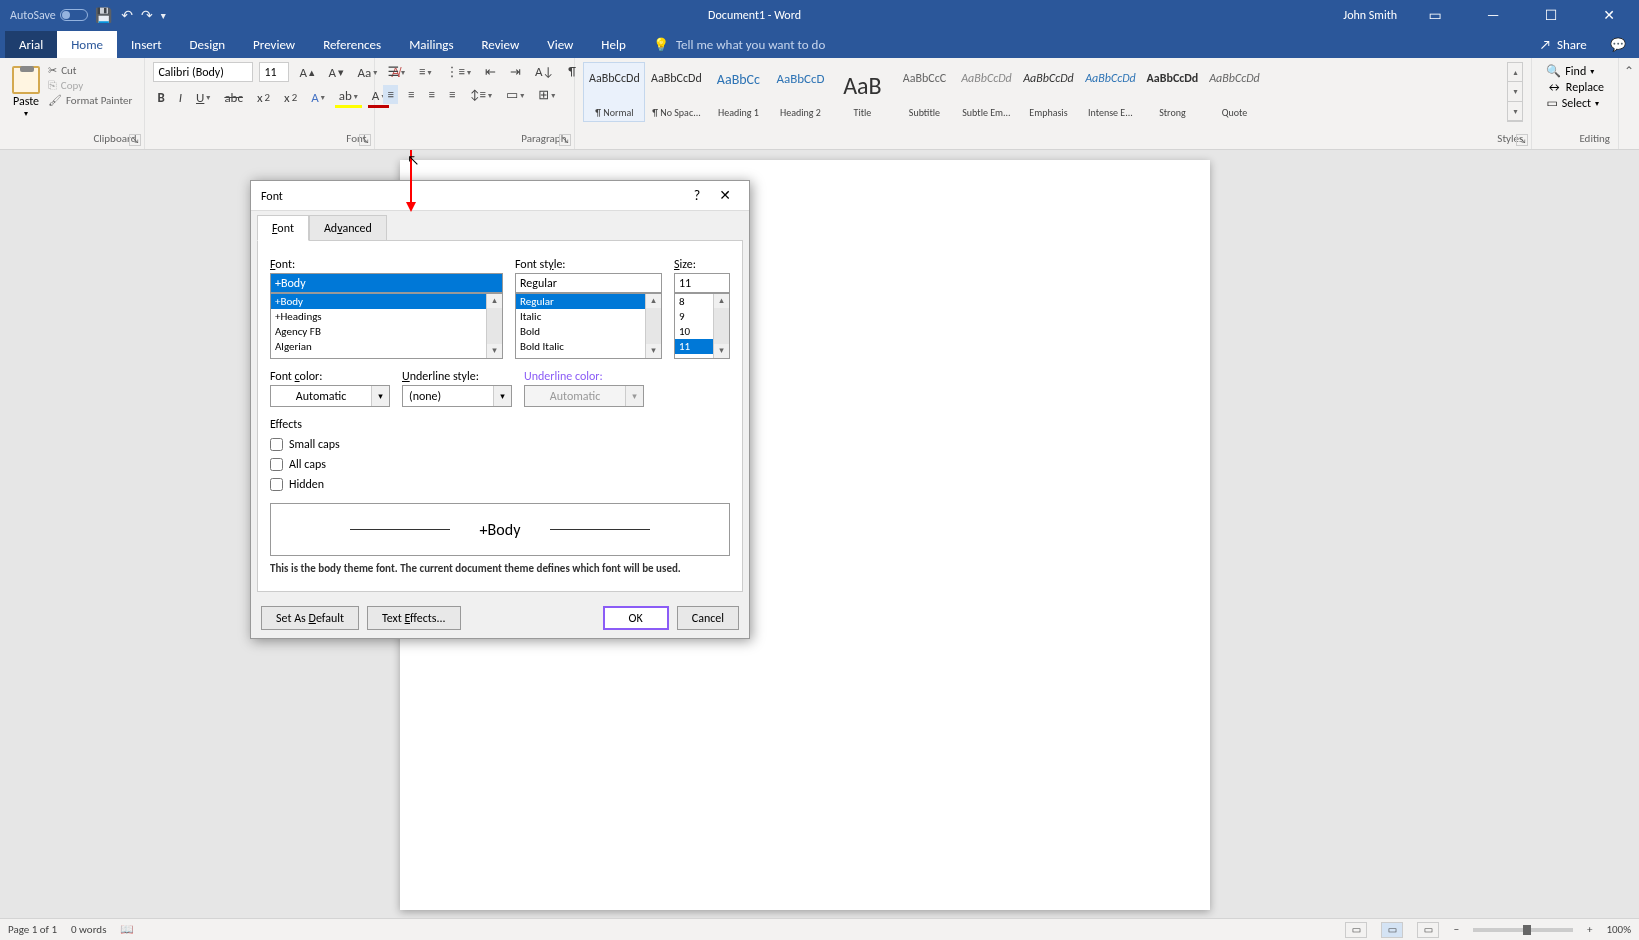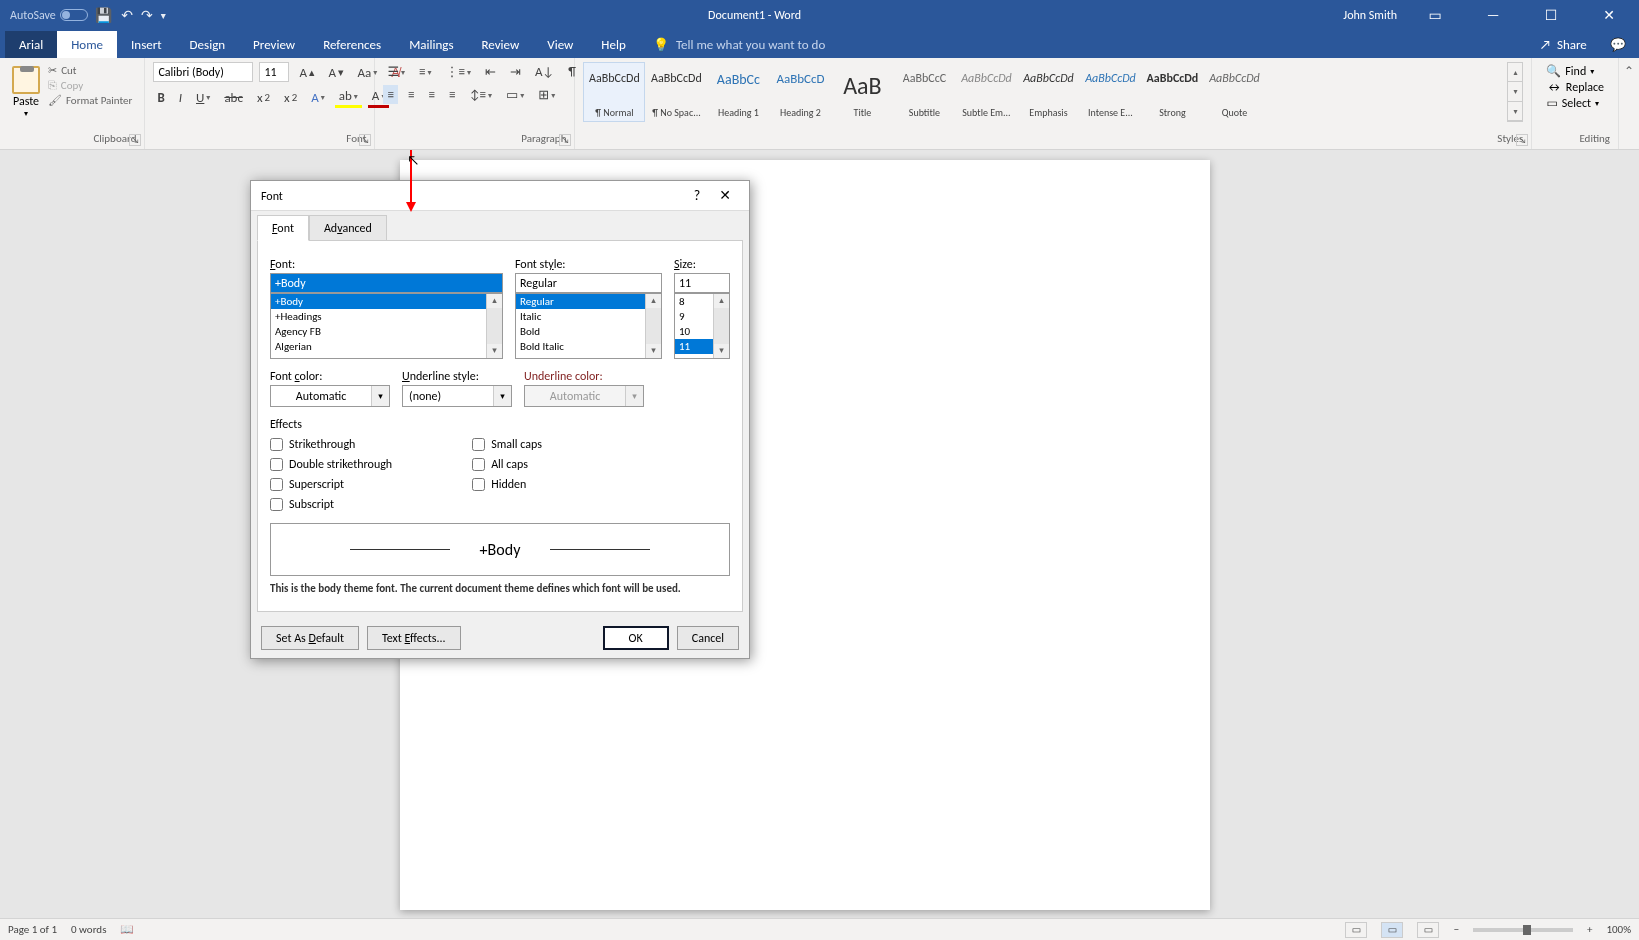--- a/index.html
+++ b/index.html
@@ -92,21 +92,21 @@
 .checkbox-row { display:flex; align-items:center; gap:6px; cursor:pointer; }
 .checkbox-row input { width:13px; height:13px; }
 .preview-section { margin-top:12px; }
 .preview-box { border:1px solid #999; margin-top:4px; padding:16px 20px; display:flex; align-items:center; justify-content:center; gap:30px; }
 .preview-line { border-bottom:1px solid #333; width:100px; }
 .preview-text { font-size:16px; font-family:Calibri; }
 .preview-desc { font-size:11px; margin-top:6px; color:#333; font-weight:bold; }
 .dialog-footer { display:flex; padding:8px 10px; gap:8px; background:#f0f0f0; }
 .dialog-footer .spacer { flex:1; }
 .dlg-button { border:1px solid #999; background:#e8e8e8; padding:4px 14px; font-size:12px; cursor:pointer; }
-.dlg-button.primary { border:2px solid #0f172a; background:#fff; padding:3px 24px; }
+.dlg-button.primary { border:2px solid #8b5cf6; background:#fff; padding:3px 24px; }
 
 
 .statusbar { position:absolute; bottom:0; left:0; right:0; height:22px; background:#f3f2f1; border-top:1px solid #d4d4d4; display:flex; align-items:center; font-size:11px; color:#444; padding:0 8px; gap:14px; }
 .statusbar .spacer { flex:1; }
 .viewbtn { width:22px; height:16px; border:1px solid #ccc; cursor:pointer; display:flex; align-items:center; justify-content:center; font-size:10px; }
 .zoom-slider { width:100px; height:4px; background:#ccc; position:relative; }
 .zoom-slider::after { content:''; position:absolute; left:50%; top:-3px; width:8px; height:10px; background:#666; }
 
 .underline-letter { text-decoration:underline; }
 </style>
@@ -400,49 +400,31 @@
         </div>
       </div>
       <div class="field" style="width:110px">
         <label><span class="underline-letter">U</span>nderline style:</label>
         <div class="dropdown">
           <span style="text-align:left">(none)</span>
             <div class="dd-arrow">▾</div>
         </div>
       </div>
       <div class="field" style="width:120px">
-        <label style="color:#7f1d1d">Underline color:</label>
+        <label style="color:#8b5cf6">Underline color:</label>
         <div class="dropdown disabled">
           <span>Automatic</span>
             <div class="dd-arrow">▾</div>
         </div>
       </div>
     </div>
 
     <div class="effects-section">
       <div>Effects</div>
       <div class="effects-cols">
-        <div class="effects-col" id="effects-left">
-            <label class="checkbox-row">
-              <input type="checkbox" style="">
-              <span>Strikethrough</span>
-            </label>
-            <label class="checkbox-row">
-              <input type="checkbox" style="">
-              <span>Double strikethrough</span>
-            </label>
-            <label class="checkbox-row">
-              <input type="checkbox" style="">
-              <span>Superscript</span>
-            </label>
-            <label class="checkbox-row">
-              <input type="checkbox" style="">
-              <span>Subscript</span>
-            </label>
-          </div>
         <div class="effects-col" id="effects-right">
             <label class="checkbox-row">
               <input type="checkbox" style="">
               <span>Small caps</span>
             </label>
             <label class="checkbox-row">
               <input type="checkbox" style="">
               <span>All caps</span>
             </label>
             <label class="checkbox-row">

